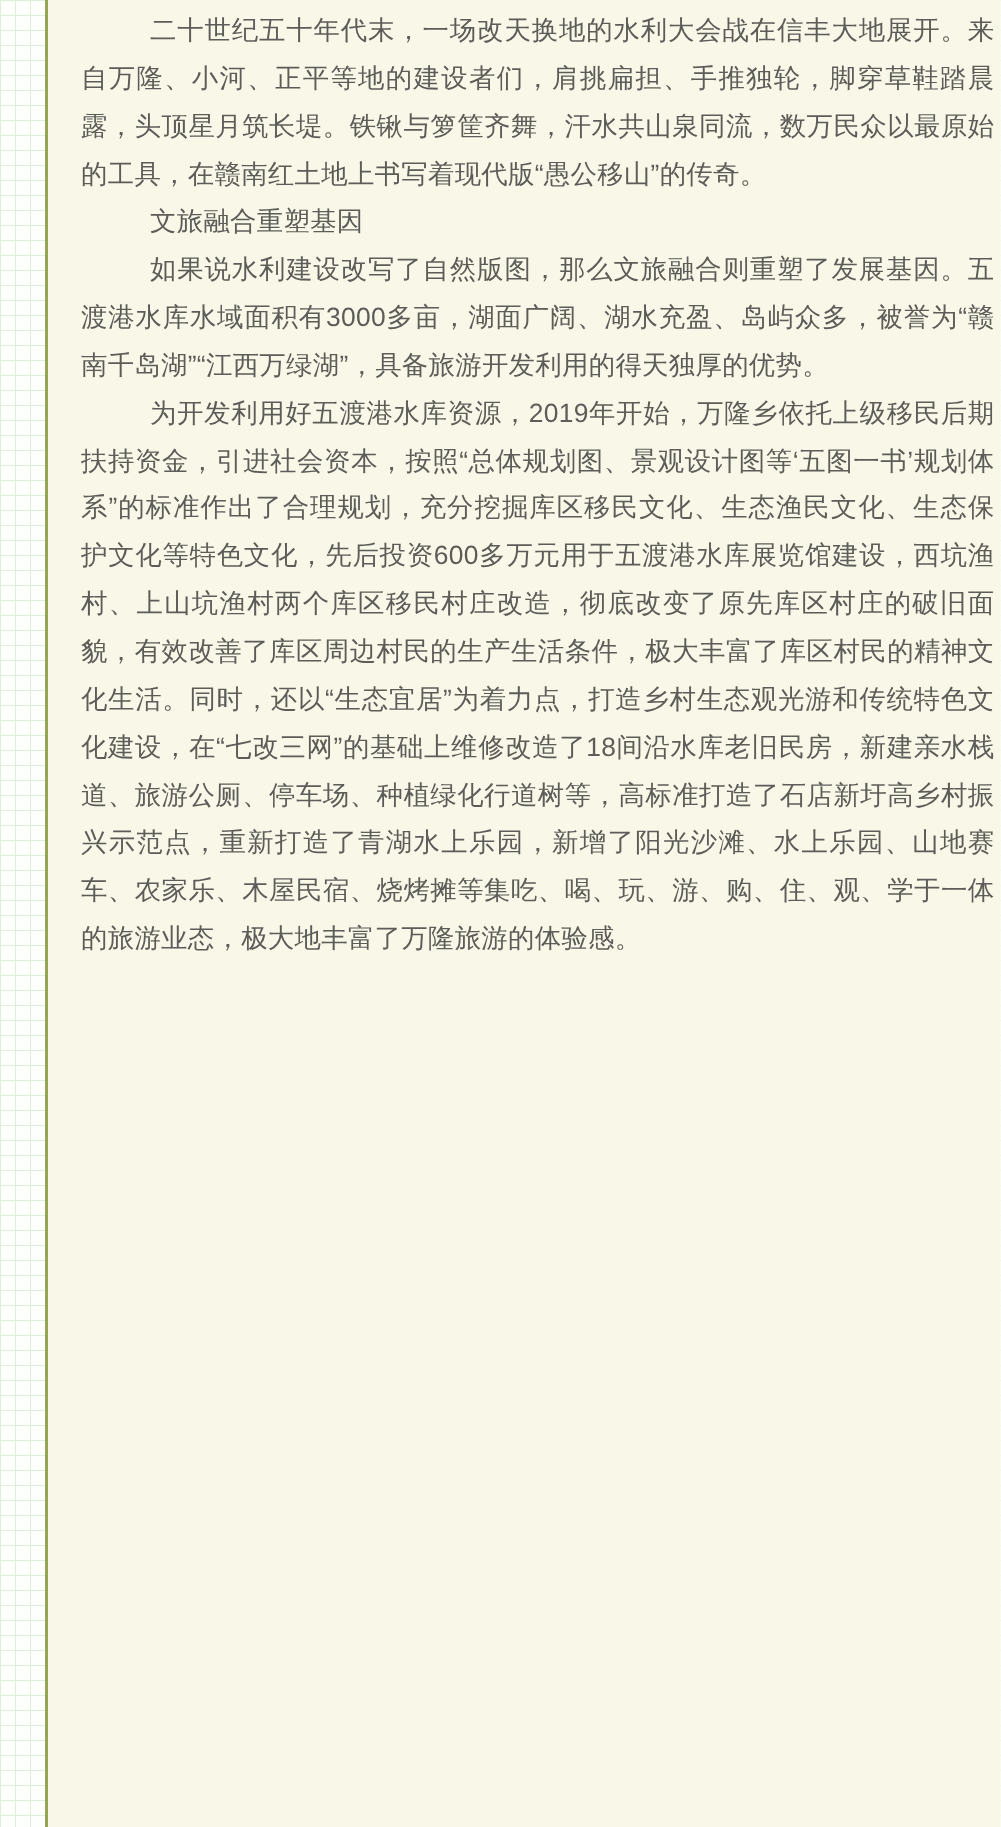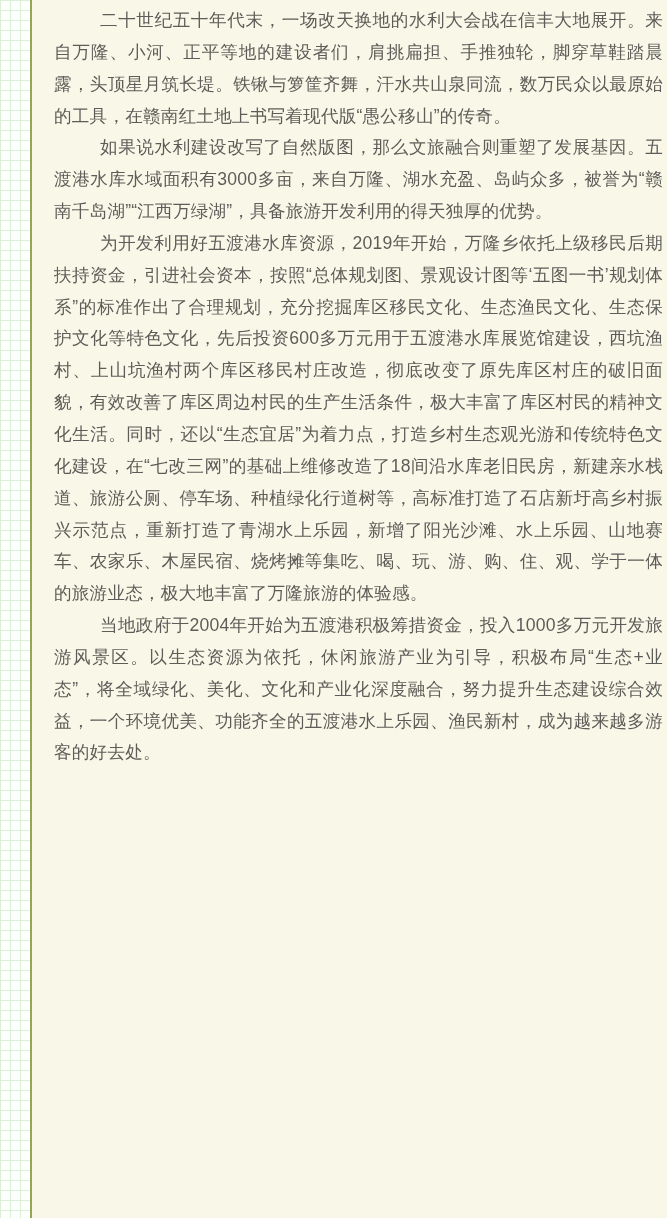--- a/index.html
+++ b/index.html
@@ -40,17 +40,17 @@
     text-indent:46px;
     letter-spacing:0.2px;
   }
 </style>
 </head>
 <body>
 
 <div class="content">
   <div class="article">
     <p>二十世纪五十年代末，一场改天换地的水利大会战在信丰大地展开。来自万隆、小河、正平等地的建设者们，肩挑扁担、手推独轮，脚穿草鞋踏晨露，头顶星月筑长堤。铁锹与箩筐齐舞，汗水共山泉同流，数万民众以最原始的工具，在赣南红土地上书写着现代版“愚公移山”的传奇。</p>
-    <p>如果说水利建设改写了自然版图，那么文旅融合则重塑了发展基因。五渡港水库水域面积有3000多亩，来自万隆、湖水充盈、岛屿众多，被誉为“赣南千岛湖”“江西万绿湖”，具备旅游开发利用的得天独厚的优势。</p>
+    <p>文旅融合重塑基因</p>
+    <p>如果说水利建设改写了自然版图，那么文旅融合则重塑了发展基因。五渡港水库水域面积有3000多亩，湖面广阔、湖水充盈、岛屿众多，被誉为“赣南千岛湖”“江西万绿湖”，具备旅游开发利用的得天独厚的优势。</p>
     <p>为开发利用好五渡港水库资源，2019年开始，万隆乡依托上级移民后期扶持资金，引进社会资本，按照“总体规划图、景观设计图等‘五图一书’规划体系”的标准作出了合理规划，充分挖掘库区移民文化、生态渔民文化、生态保护文化等特色文化，先后投资600多万元用于五渡港水库展览馆建设，西坑渔村、上山坑渔村两个库区移民村庄改造，彻底改变了原先库区村庄的破旧面貌，有效改善了库区周边村民的生产生活条件，极大丰富了库区村民的精神文化生活。同时，还以“生态宜居”为着力点，打造乡村生态观光游和传统特色文化建设，在“七改三网”的基础上维修改造了18间沿水库老旧民房，新建亲水栈道、旅游公厕、停车场、种植绿化行道树等，高标准打造了石店新圩高乡村振兴示范点，重新打造了青湖水上乐园，新增了阳光沙滩、水上乐园、山地赛车、农家乐、木屋民宿、烧烤摊等集吃、喝、玩、游、购、住、观、学于一体的旅游业态，极大地丰富了万隆旅游的体验感。</p>
-    <p>当地政府于2004年开始为五渡港积极筹措资金，投入1000多万元开发旅游风景区。以生态资源为依托，休闲旅游产业为引导，积极布局“生态+业态”，将全域绿化、美化、文化和产业化深度融合，努力提升生态建设综合效益，一个环境优美、功能齐全的五渡港水上乐园、渔民新村，成为越来越多游客的好去处。</p>
   </div>
 </div>
 
 </body></html>

